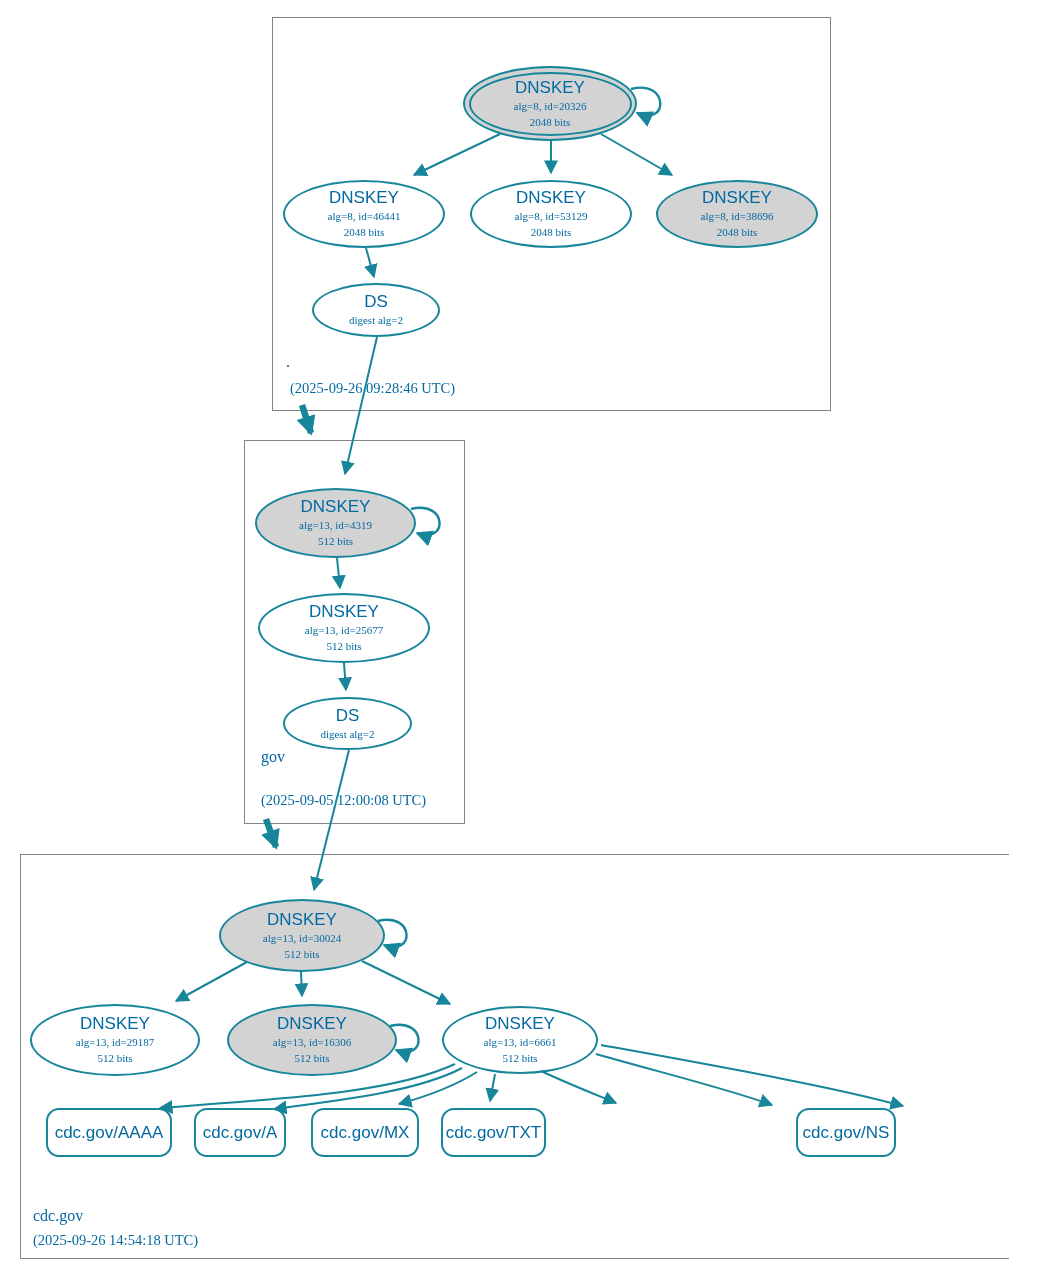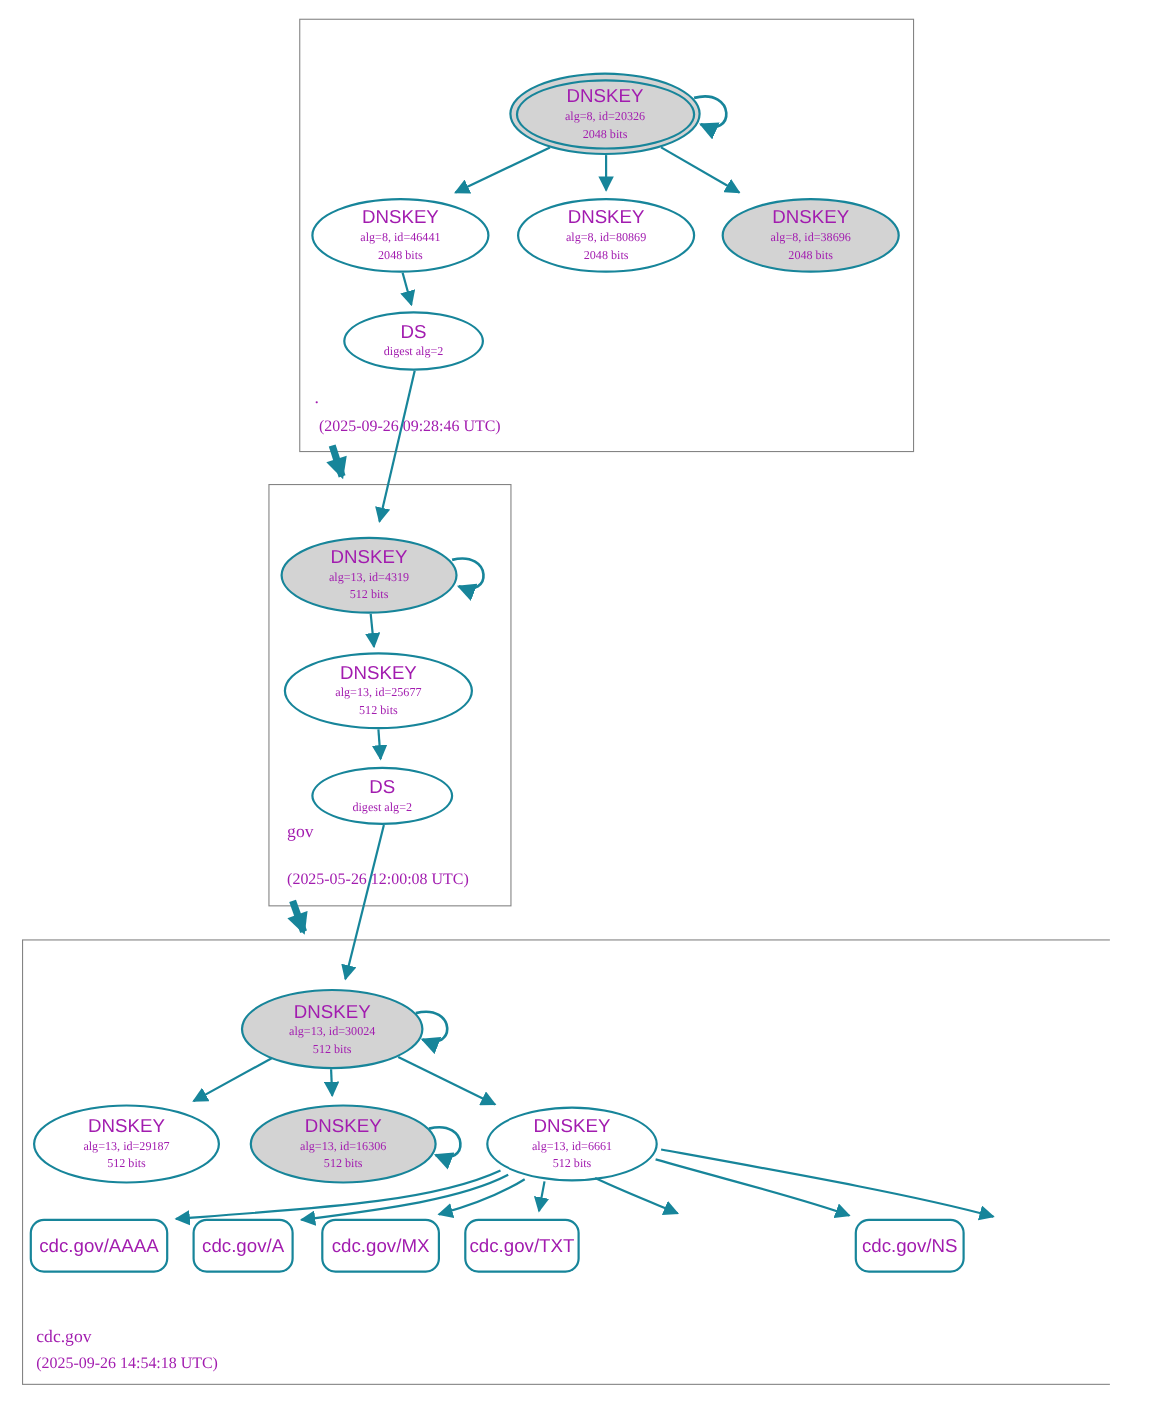--- a/index.html
+++ b/index.html
@@ -1,28 +1,28 @@
 <!DOCTYPE html>
 <html style="--edge: #17859a; --fill_gray: #d3d3d3; --fill_white: #ffffff; --box_border: #848484; --text: #000000;"><head>
 <meta charset="utf-8">
 <style>
   html,body{margin:0;padding:0;background:#ffffff;}
   .canvas{position:relative;width:1009px;height:1278px;background:#fff;overflow:hidden;
-          font-family:"Liberation Serif",serif;color:#a21caf;}
+          font-family:"Liberation Serif",serif;color:#0369a1;}
   .zonebox{position:absolute;border:1px solid #848484;background:transparent;}
   .node{position:absolute;display:flex;flex-direction:column;align-items:center;justify-content:center;
         text-align:center;border:2.3px solid var(--edge);background:var(--fill_white);box-sizing:border-box;}
   .ellipse{border-radius:50%;}
   .gray{background:var(--fill_gray);}
   .ta::after{content:"";position:absolute;inset:3.5px;border:2.3px solid var(--edge);border-radius:50%;pointer-events:none;}
   .t{font-family:"Liberation Sans",sans-serif;font-size:17px;line-height:20px;}
   .d{font-family:"Liberation Serif",serif;font-size:11px;line-height:16px;}
   .rrset{position:absolute;border:2.3px solid var(--edge);border-radius:13px;background:#fff;
          display:flex;align-items:center;justify-content:center;box-sizing:border-box;
-         font-family:"Liberation Sans",sans-serif;font-size:17px;}
+         font-family:"Liberation Sans",sans-serif;font-size:17px;margin-left:19px;}
   .zlabel{position:absolute;font-size:16px;line-height:20px;}
   .zts{position:absolute;font-size:14.5px;line-height:18px;white-space:nowrap;}
   svg.edges{position:absolute;left:0;top:0;pointer-events:none;}
   .e{fill:none;stroke:var(--edge);stroke-width:2px;}
   .loop{fill:none;stroke:var(--edge);stroke-width:2.4px;}
   .big{fill:none;stroke:var(--edge);stroke-width:6.5px;}
 </style>
 </head>
 <body>
 
@@ -37,21 +37,21 @@
     <div class="d">alg=8, id=20326</div>
     <div class="d">2048 bits</div>
   </div>
   <div class="node ellipse" style="left:283px;top:180px;width:162px;height:68px">
     <div class="t">DNSKEY</div>
     <div class="d">alg=8, id=46441</div>
     <div class="d">2048 bits</div>
   </div>
   <div class="node ellipse" style="left:470px;top:180px;width:162px;height:68px">
     <div class="t">DNSKEY</div>
-    <div class="d">alg=8, id=80869</div>
+    <div class="d">alg=8, id=53129</div>
     <div class="d">2048 bits</div>
   </div>
   <div class="node ellipse gray" style="left:656px;top:180px;width:162px;height:68px">
     <div class="t">DNSKEY</div>
     <div class="d">alg=8, id=38696</div>
     <div class="d">2048 bits</div>
   </div>
   <div class="node ellipse" style="left:312px;top:283px;width:128px;height:54px">
     <div class="t">DS</div>
     <div class="d">digest alg=2</div>
@@ -67,21 +67,21 @@
   <div class="node ellipse" style="left:258px;top:593px;width:172px;height:70px">
     <div class="t">DNSKEY</div>
     <div class="d">alg=13, id=25677</div>
     <div class="d">512 bits</div>
   </div>
   <div class="node ellipse" style="left:283px;top:697px;width:129px;height:53px">
     <div class="t">DS</div>
     <div class="d">digest alg=2</div>
   </div>
   <div class="zlabel" style="left:261px;top:747px">gov</div>
-  <div class="zts" style="left:261px;top:791px">(2025-05-26 12:00:08 UTC)</div>
+  <div class="zts" style="left:261px;top:791px">(2025-09-05 12:00:08 UTC)</div>
 
   <div class="node ellipse gray" style="left:219px;top:899px;width:166px;height:73px">
     <div class="t">DNSKEY</div>
     <div class="d">alg=13, id=30024</div>
     <div class="d">512 bits</div>
   </div>
   <div class="node ellipse" style="left:30px;top:1004px;width:170px;height:72px">
     <div class="t">DNSKEY</div>
     <div class="d">alg=13, id=29187</div>
     <div class="d">512 bits</div>

